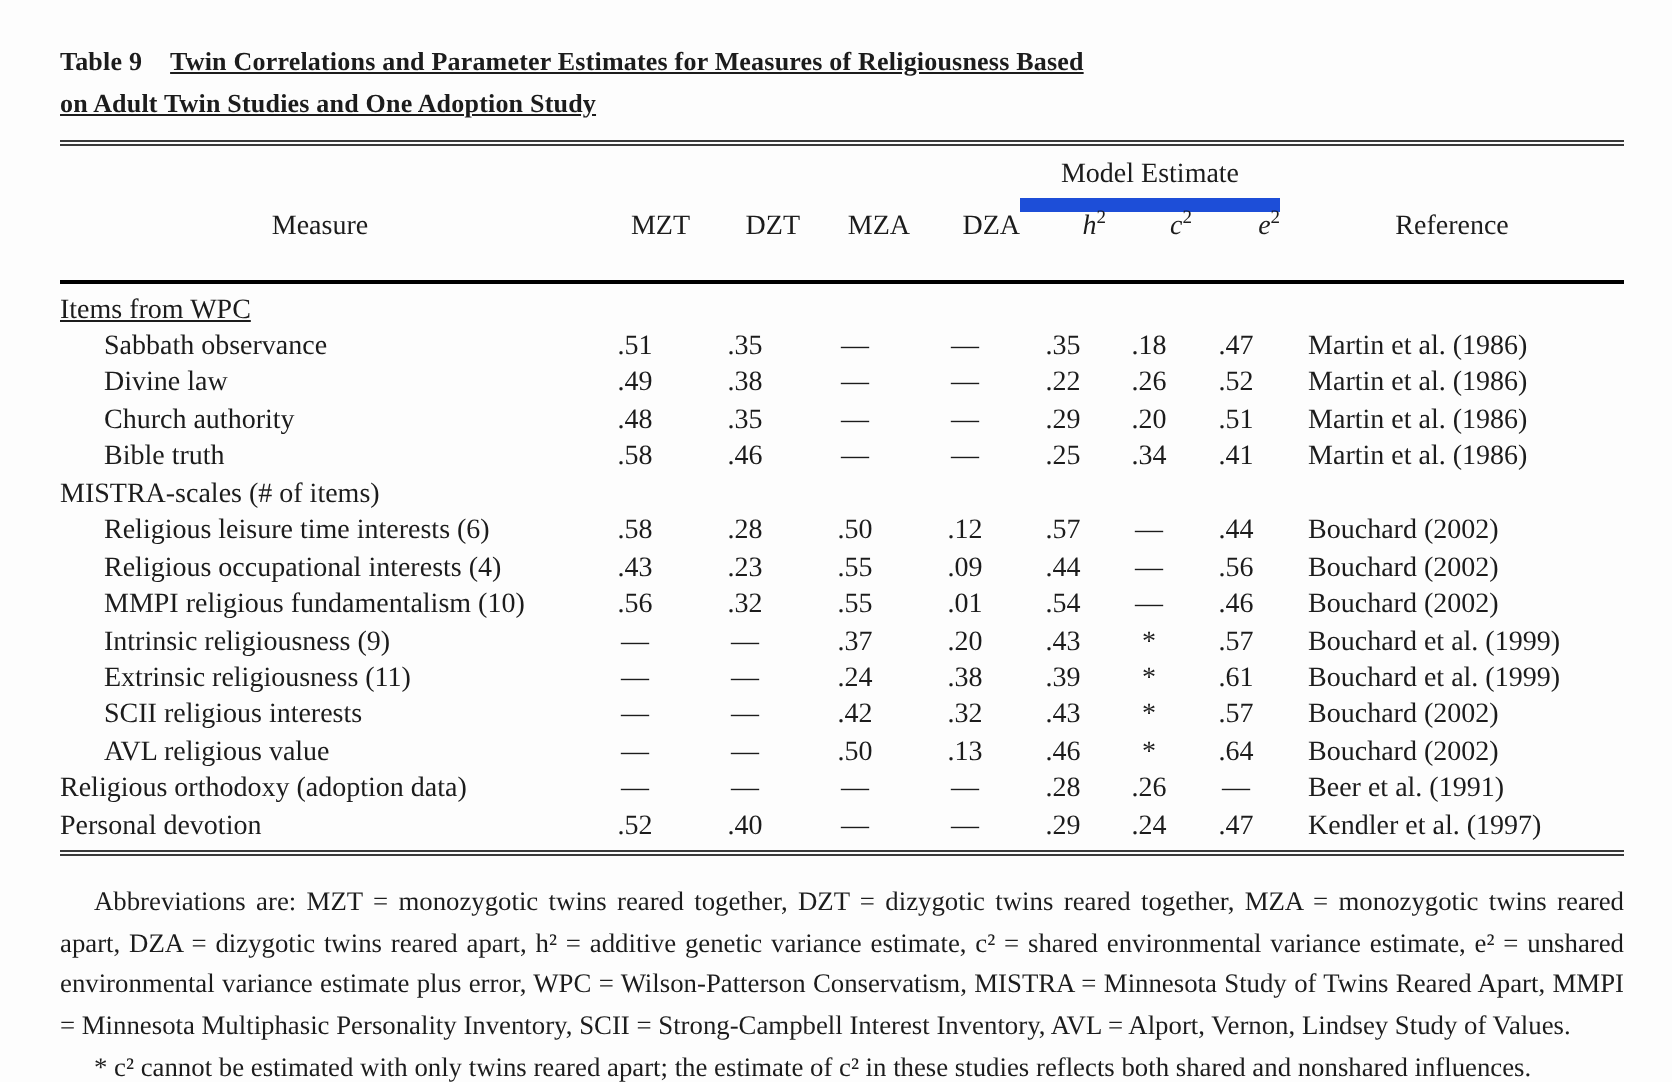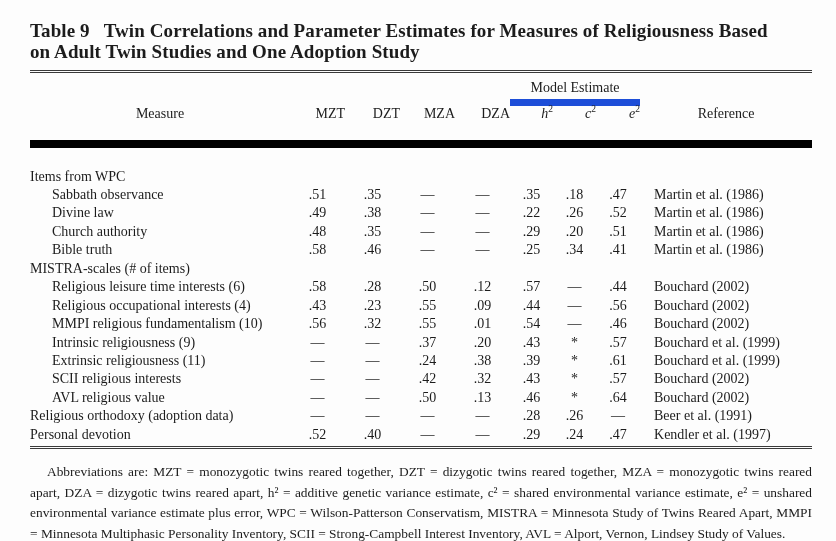--- a/index.html
+++ b/index.html
@@ -12,23 +12,24 @@
     background: #fdfdfd;
     overflow: hidden;
     font-family: "Liberation Serif", "DejaVu Serif", serif;
     color: #1c1c1c;
   }
   .content { padding: 20px 24px 0 30px; }
 
   
   .table-title {
     font-weight: bold;
-    font-size: 19px;
+    font-size: 13px;
     line-height: 21px;
     letter-spacing: 0.1px;
+    text-decoration: underline;
   }
   .title-label { display: inline-block; margin-right: 14px; }
 
   
   .rule-heavy {
     height: 3px;
     border-top: 1px solid #3a3a3a;
     border-bottom: 1px solid #3a3a3a;
   }
   .rule-top { margin-top: 8px; }
@@ -45,39 +46,39 @@
   .spanner-row th { height: 29px; vertical-align: bottom; }
   .spanner-cell {
     border-bottom: 7px solid #1d4ed8;
     text-align: center;
     padding-bottom: 3px !important;
   }
   .header-row th {
     height: 28px;
     vertical-align: bottom;
     padding-bottom: 18px;
-    border-bottom: 8px solid #000000;
+    border-bottom: 2px solid #000000;
   }
   .header-row .center { text-align: center; }
   .header-row .num { text-align: right; }
   .model-sym i { font-style: italic; }
   .model-sym sup { font-size: 9.5px; line-height: 0; }
 
   tbody td {
     padding: 0;
     line-height: 18.45px;
     height: 18.45px;
     white-space: nowrap;
     overflow: hidden;
   }
   td.measure-cell { text-align: left; }
   td.measure-cell.indent { padding-left: 22px; }
   td.num { text-align: center; }
   td.ref-cell { text-align: left; padding-left: 14px; }
-  tbody tr:first-child td { padding-top: 20px; }
+  tbody tr:first-child td { padding-top: 5px; text-decoration: underline; }
 
   
   .footnotes {
     margin-top: 13px;
     width: 782px;
     font-size: 13.4px;
     line-height: 20.6px;
     text-align: justify;
   }
   .fn { margin: 0; text-indent: 17px; }

